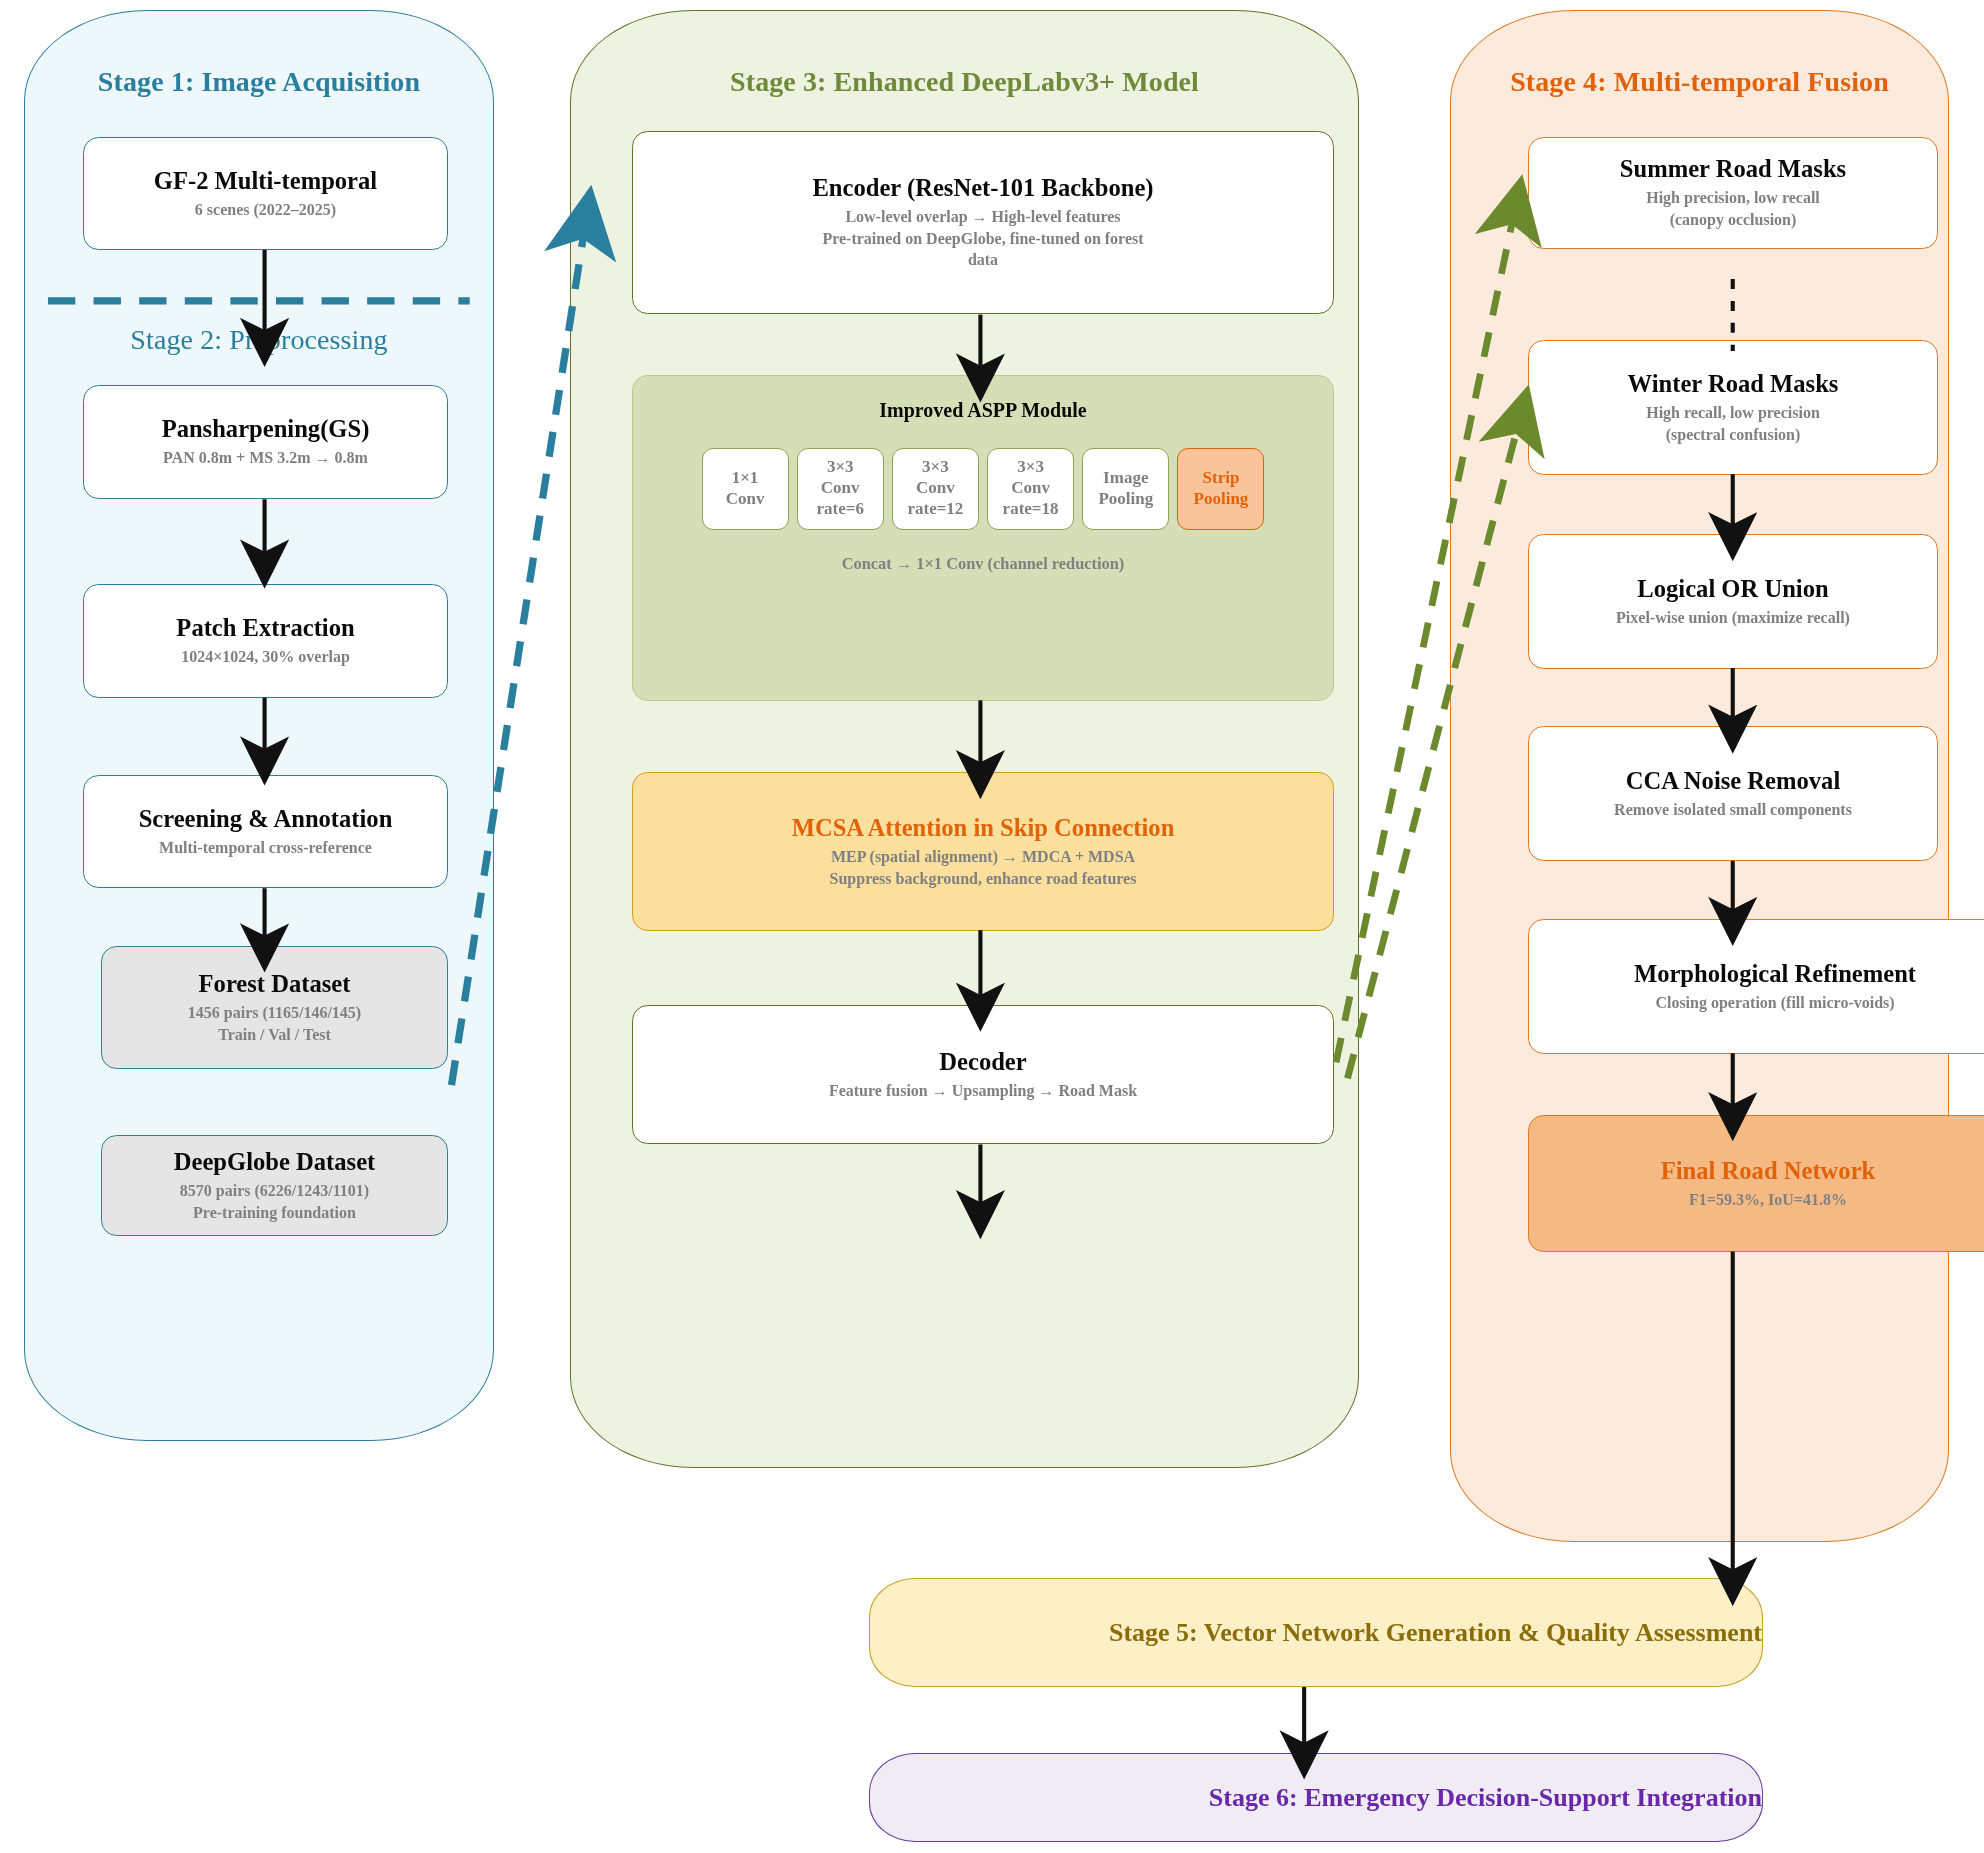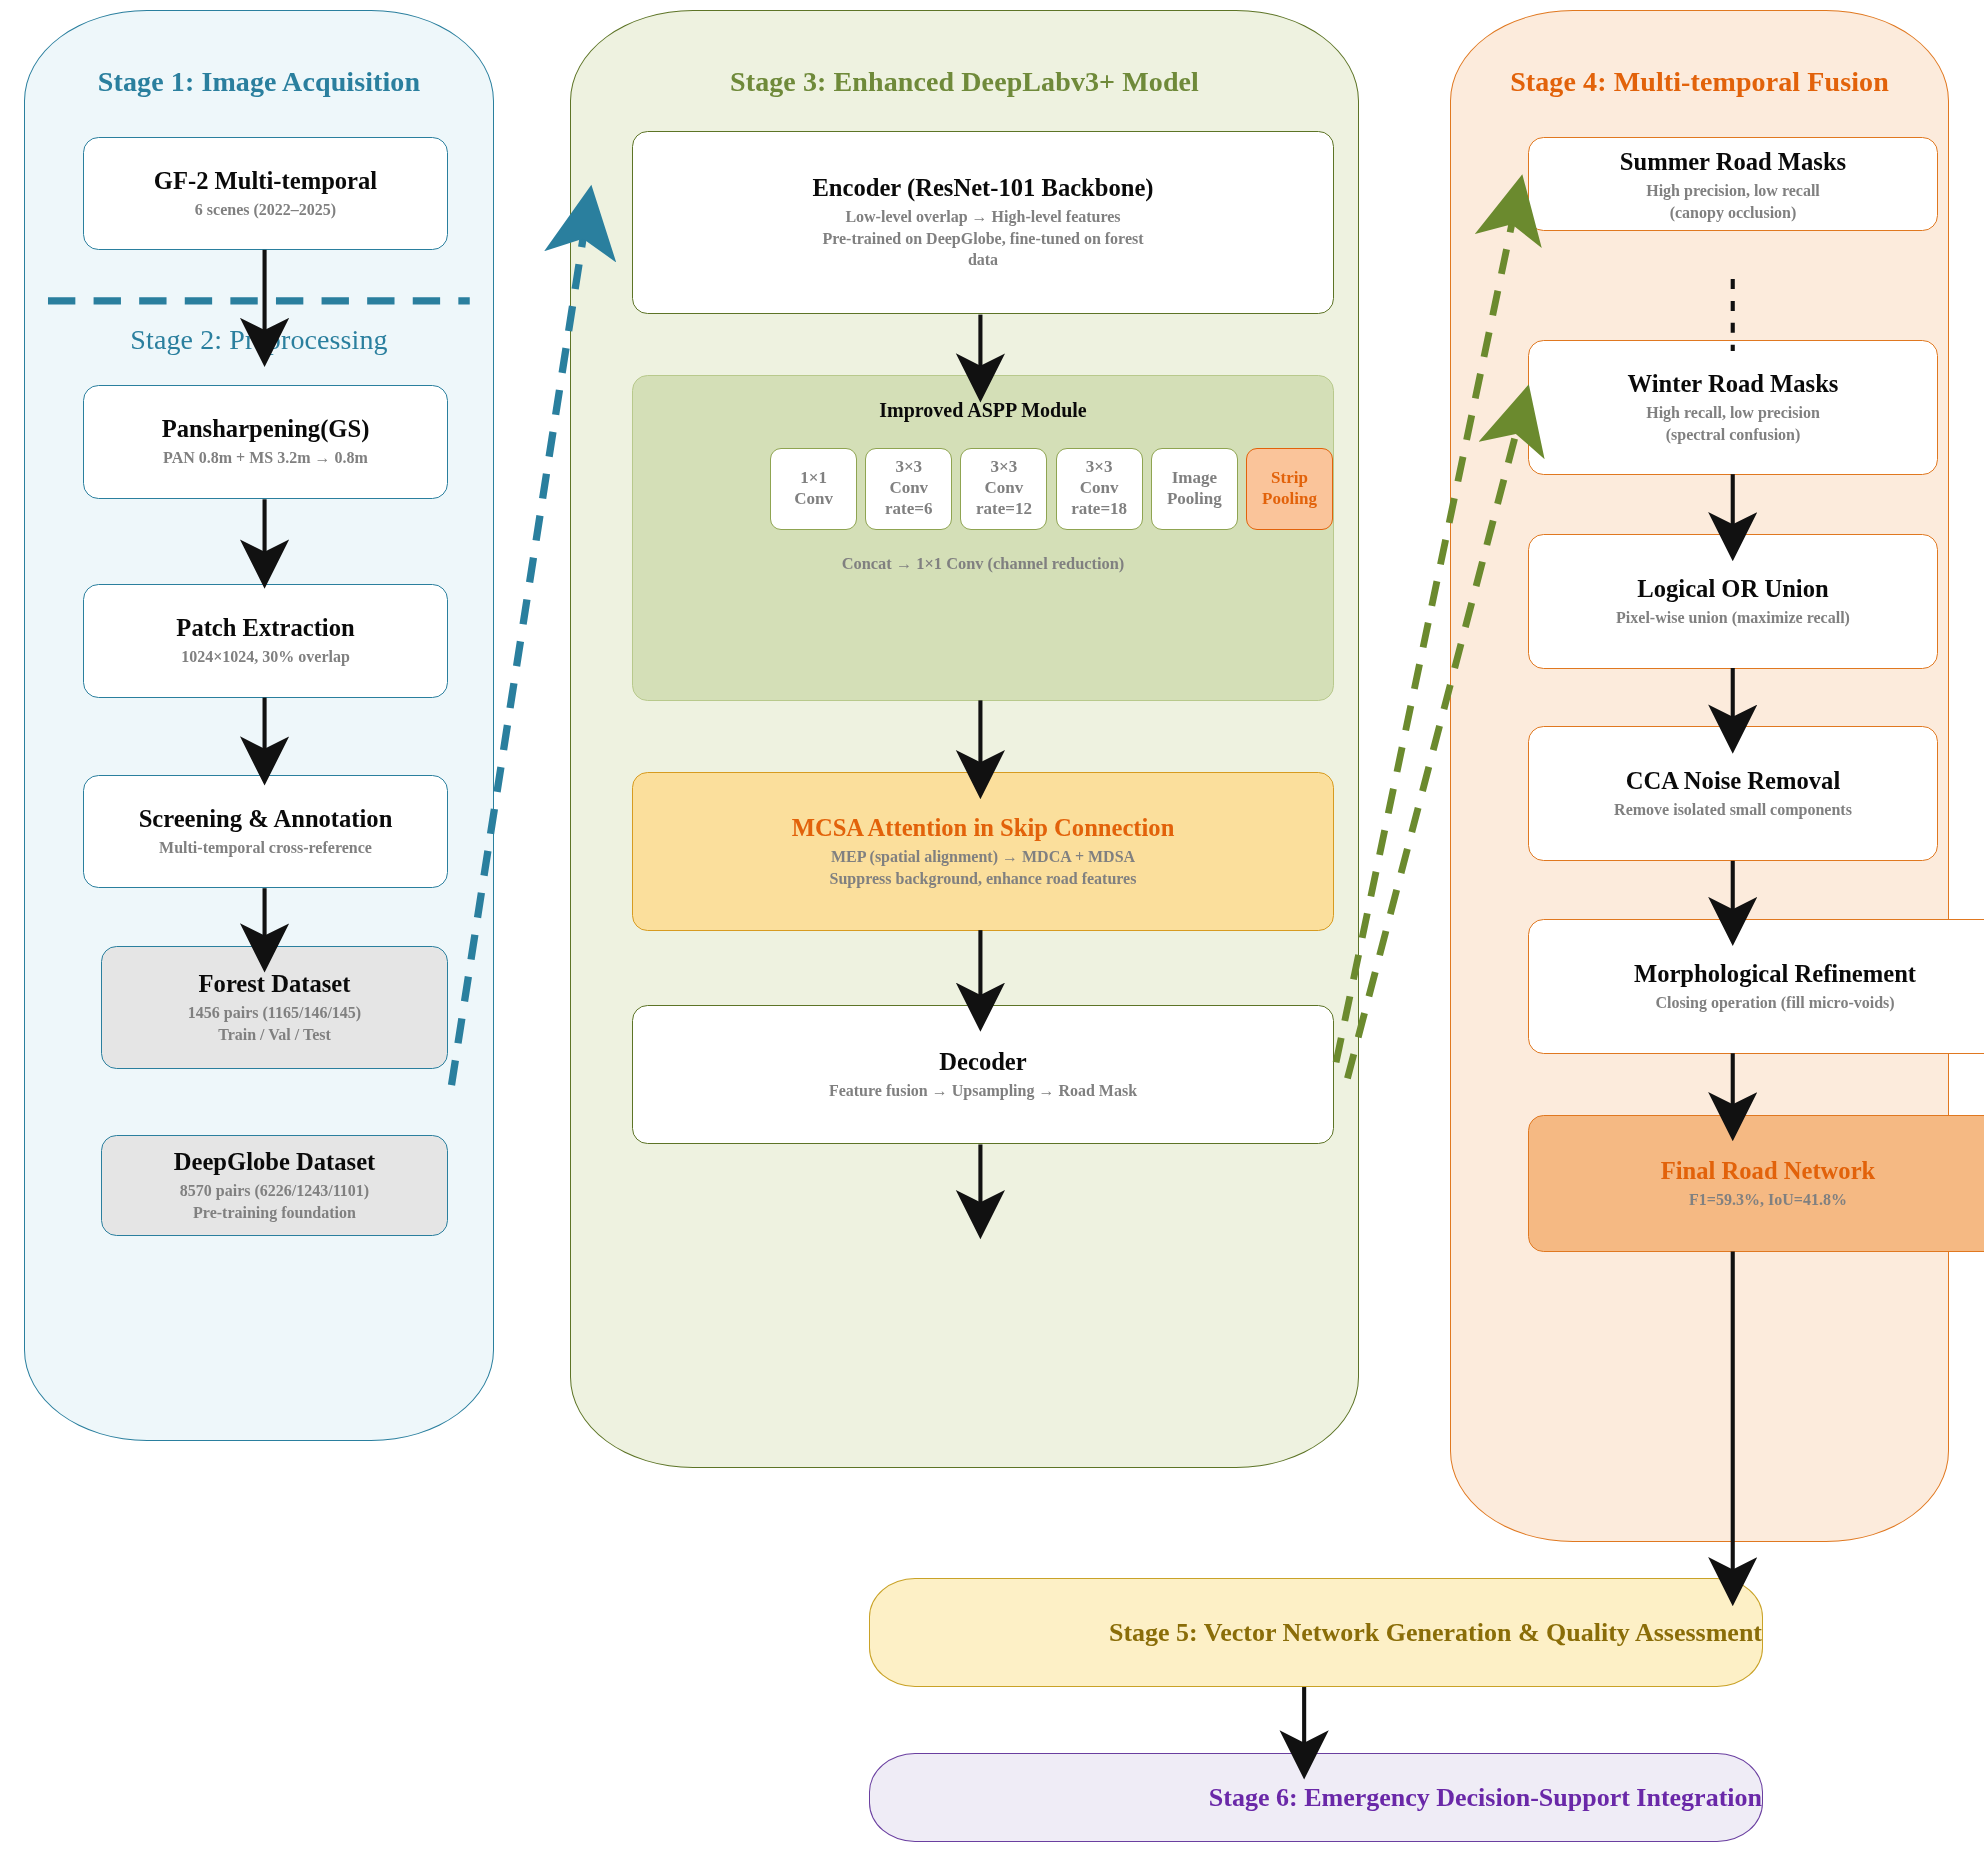--- a/index.html
+++ b/index.html
@@ -82,21 +82,21 @@
     z-index:3;
     display:flex; flex-direction:column; align-items:center;
   }
   #aspp-title {
     font-weight:700; font-size:20px; color:#0a0a0a;
     margin-top:23px;
   }
   #aspp-row {
     display:flex; flex-direction:row; gap:8.2px;
     margin-top:25.5px; width:100%;
-    justify-content:flex-end; align-items:stretch;
+    justify-content:center; align-items:stretch;
   }
   .aspp-cell {
     width:87px; min-height:82px;
     background:#ffffff; border:1.4px solid #8fa451;
     border-radius:11px;
     display:flex; flex-direction:column;
     align-items:center; justify-content:center;
     padding:3.6px 1.8px;
   }
   .aspp-cell span {
@@ -258,21 +258,21 @@
     <div class="s">MEP (spatial alignment) → MDCA + MDSA</div>
     <div class="s">Suppress background, enhance road features</div>
   </div>
 
   <div class="node b-olive" style="left:632px; top:1005px; width:702px; height:139px;">
     <div class="t">Decoder</div>
     <div class="s">Feature fusion → Upsampling → Road Mask</div>
   </div>
 
 
-  <div class="node b-orange" style="left:1528px; top:137px; width:410px; height:94px;justify-content:flex-end;">
+  <div class="node b-orange" style="left:1528px; top:137px; width:410px; height:112px;">
     <div class="t">Summer Road Masks</div>
     <div class="s">High precision, low recall</div>
     <div class="s">(canopy occlusion)</div>
   </div>
 
   <div class="node b-orange" style="left:1528px; top:340px; width:410px; height:135px;">
     <div class="t">Winter Road Masks</div>
     <div class="s">High recall, low precision</div>
     <div class="s">(spectral confusion)</div>
   </div>

